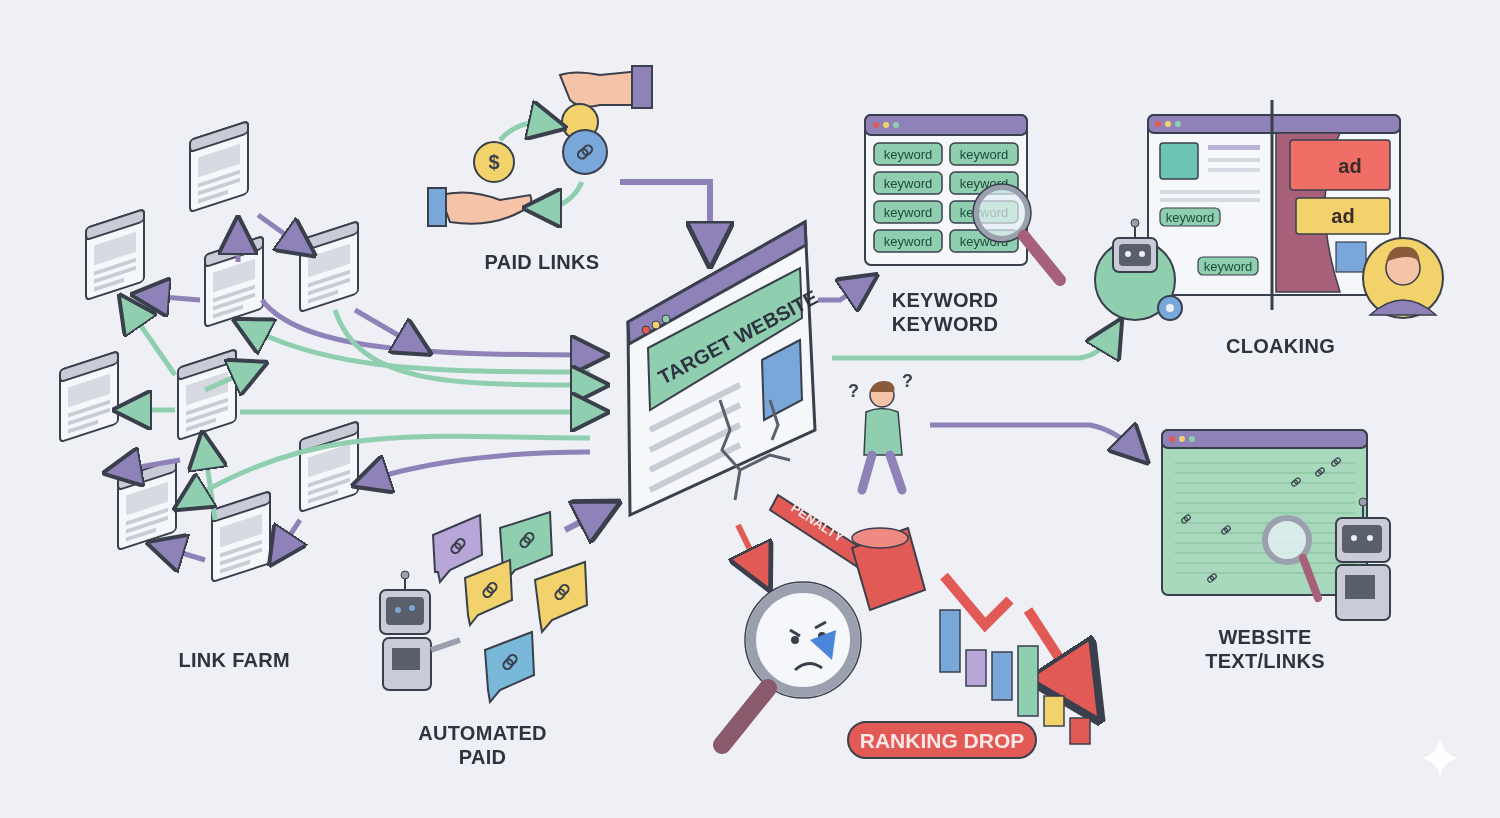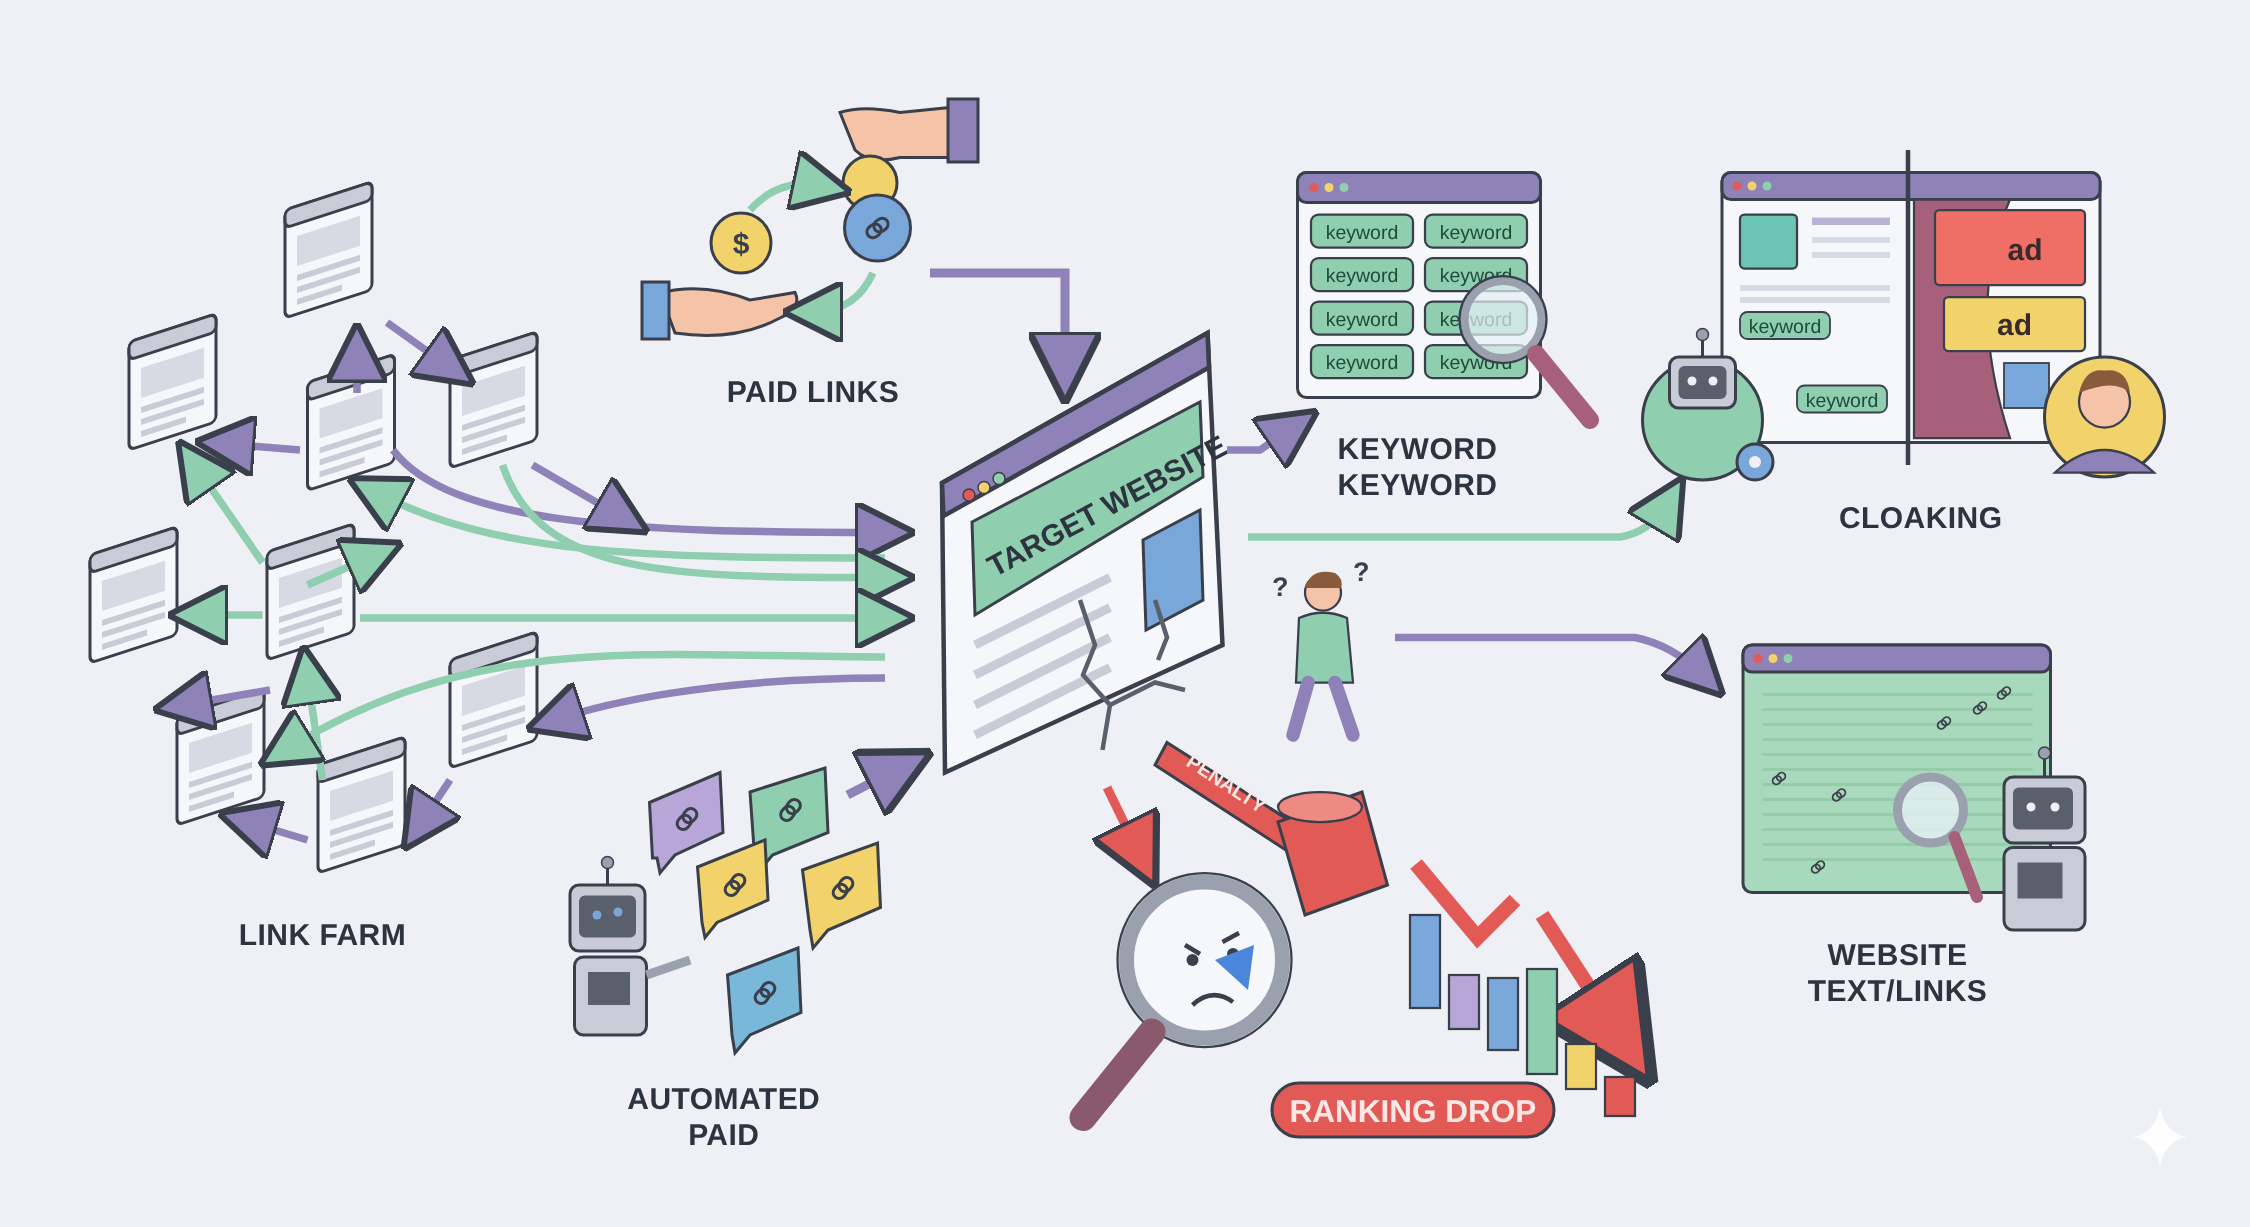--- a/index.html
+++ b/index.html
@@ -268,21 +268,21 @@
     <rect x="1018" y="646" width="20" height="70" fill="#8fcfb0" stroke="#3a3f4c" stroke-width="1.5"></rect>
     <rect x="1044" y="696" width="20" height="30" fill="#f2d36b" stroke="#3a3f4c" stroke-width="1.5"></rect>
     <rect x="1070" y="718" width="20" height="26" fill="#e25a55" stroke="#3a3f4c" stroke-width="1.5"></rect>
     <rect x="848" y="722" width="188" height="36" rx="18" fill="#e25a55" stroke="#3a3f4c" stroke-width="2"></rect>
     <text x="942" y="748" text-anchor="middle" font-family="Liberation Sans, sans-serif" font-size="21" font-weight="bold" fill="#fbe7e5">RANKING DROP</text>
   </g>
 
   <path d="M1440,738 Q1443,755 1458,758 Q1443,761 1440,778 Q1437,761 1422,758 Q1437,755 1440,738 Z" fill="#ffffff" opacity="0.9"></path>
 </svg>
 
-<div class="label" style="left:140px;top:612px;width:150px;"><span>LINK FARM</span></div>
+<div class="label" style="left:140px;top:648px;width:150px;text-align:right;"><span>LINK FARM</span></div>
 <div class="label" style="left:462px;top:250px;width:160px;"><span>PAID LINKS</span></div>
 <div class="label" style="left:870px;top:288px;width:150px;">
   <div>KEYWORD</div>
   <div>KEYWORD</div>
 </div>
 <div class="label" style="left:1195px;top:334px;width:140px;text-align:right;"><span>CLOAKING</span></div>
 <div class="label" style="left:1185px;top:625px;width:160px;">
   <div>WEBSITE</div>
   <div>TEXT/LINKS</div>
 </div>

